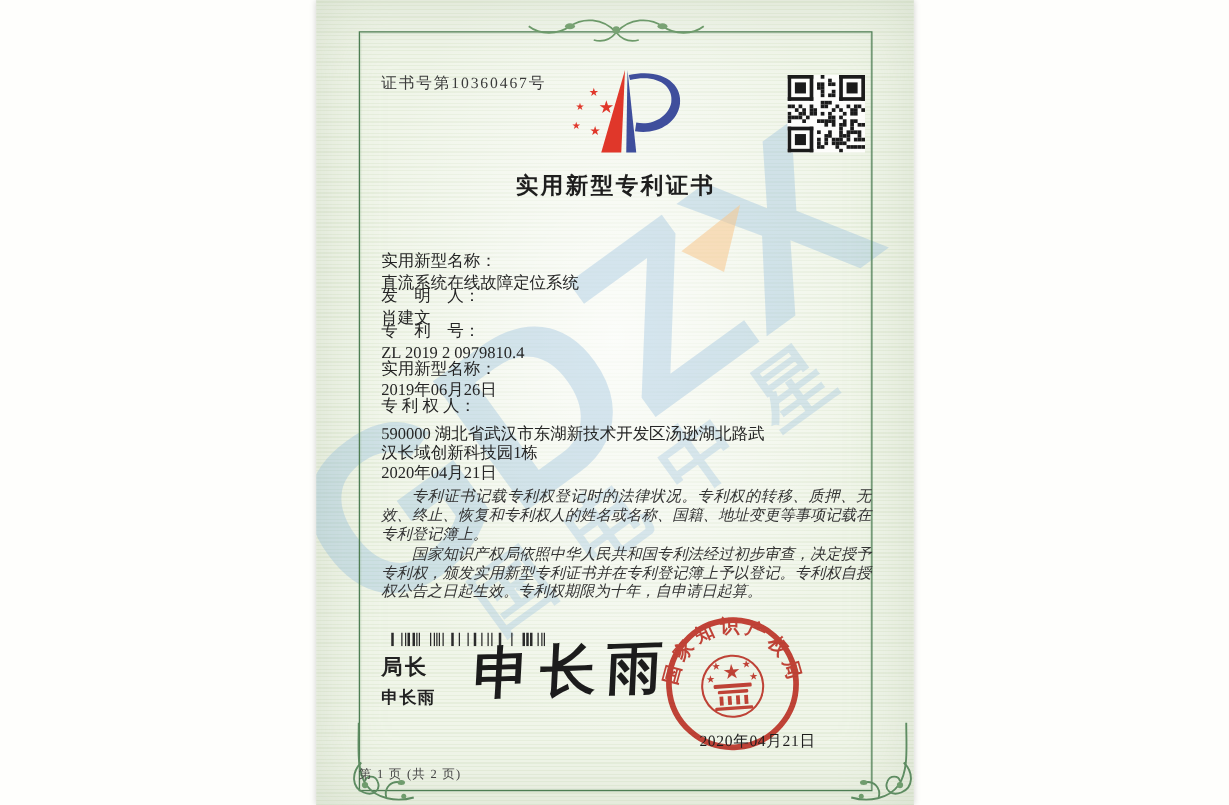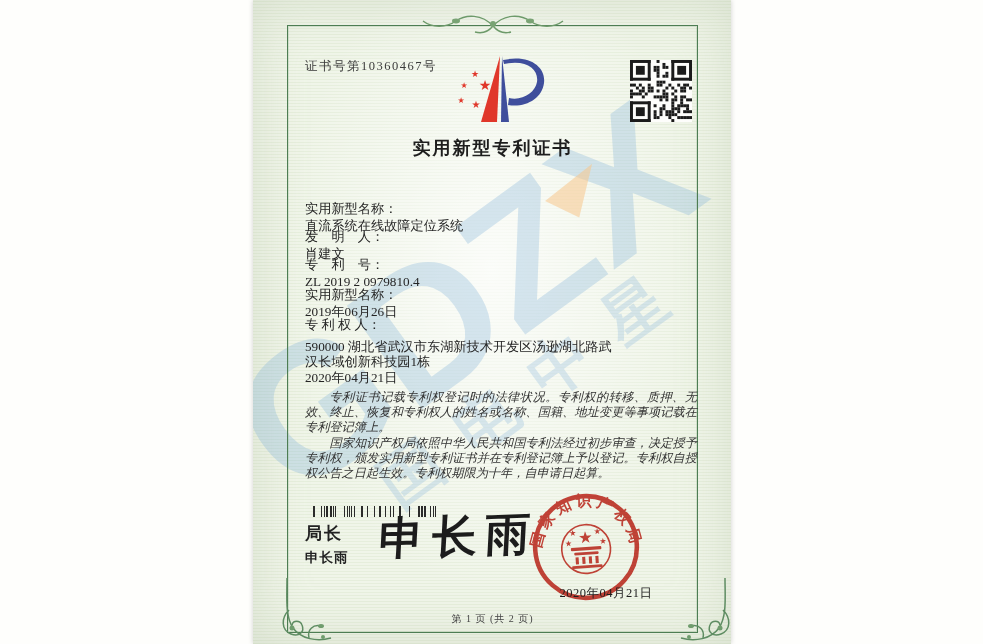--- a/index.html
+++ b/index.html
@@ -43,21 +43,21 @@
   .director-label { position:absolute; left:52px; top:522px; font-size:17px; font-weight:bold;
                     font-family:"Liberation Sans",sans-serif; color:#222; letter-spacing:2px;text-align:center; }
   .director-name  { position:absolute; left:52px; top:549px; font-size:13.5px; font-weight:bold;
                     font-family:"Liberation Sans",sans-serif; color:#222; letter-spacing:1px; }
   .signature { position:absolute; left:126px; top:506px; width:200px; font-size:45px; font-weight:600;
                color:#1c1c1c; letter-spacing:8px; transform:rotate(-2deg) skewX(-5deg); white-space:nowrap; }
   .seal { position:absolute; left:272px; top:486px; width:122px; height:122px; opacity:.92;
           mix-blend-mode:multiply; transform:rotate(-4deg); }
   .seal-date { position:absolute; left:288px; top:585px; width:130px; text-align:center;
                font-size:12.5px; color:#1d1d1d; letter-spacing:.5px; }
-  .page-no { position:absolute; left:34px; top:612px; width:411px; text-align:center;
+  .page-no { position:absolute; left:34px; top:612px; width:411px; 
              font-size:10px; color:#444; letter-spacing:1px; }
 </style>
 </head>
 <body>
 
 <div class="canvas">
   <div class="page">
 
     <div class="wm">
       <div class="wm-latin">GDZX</div>

